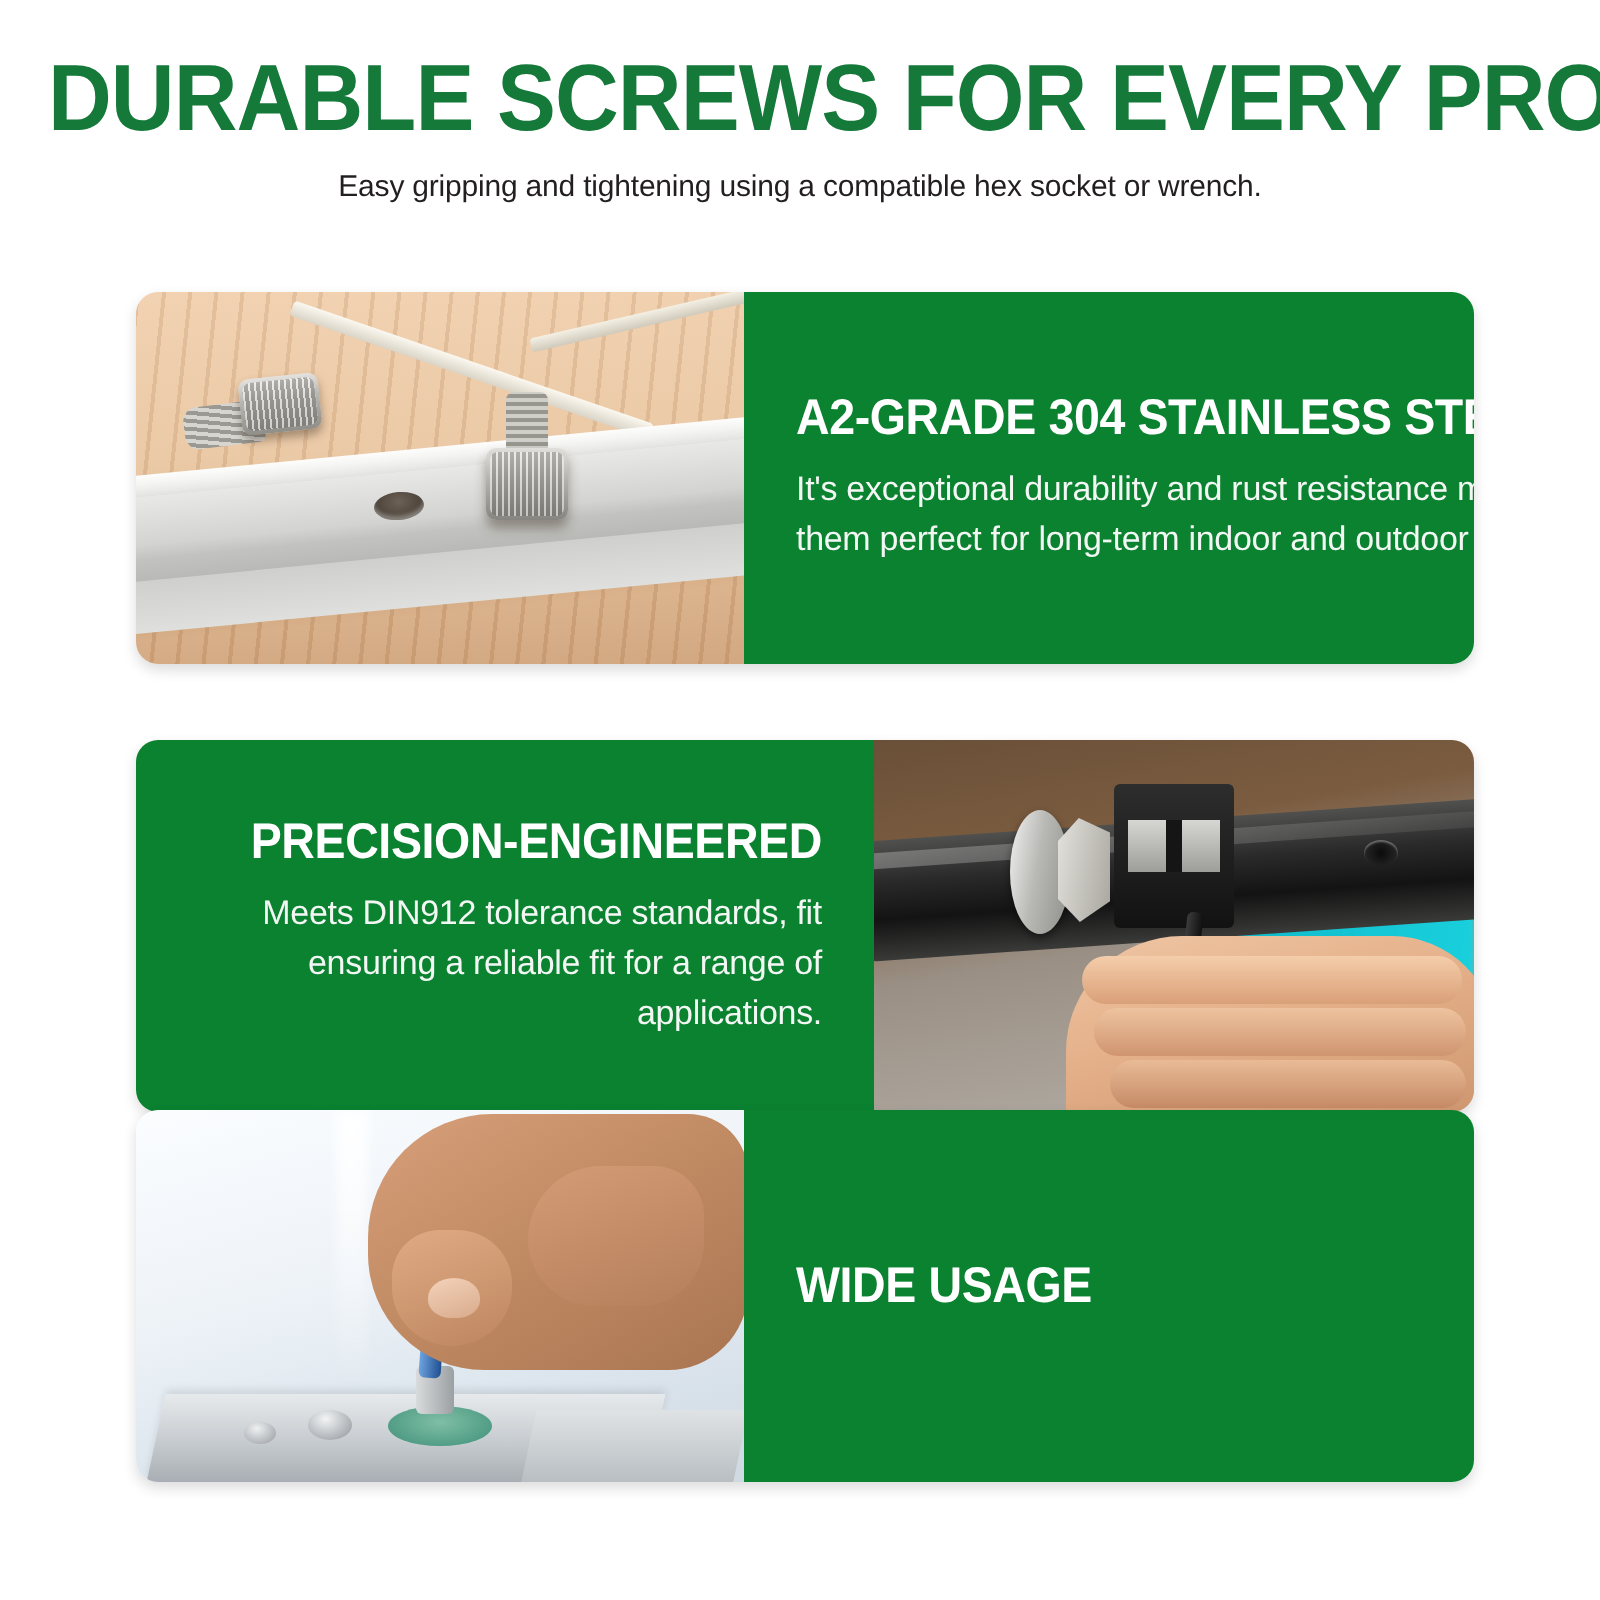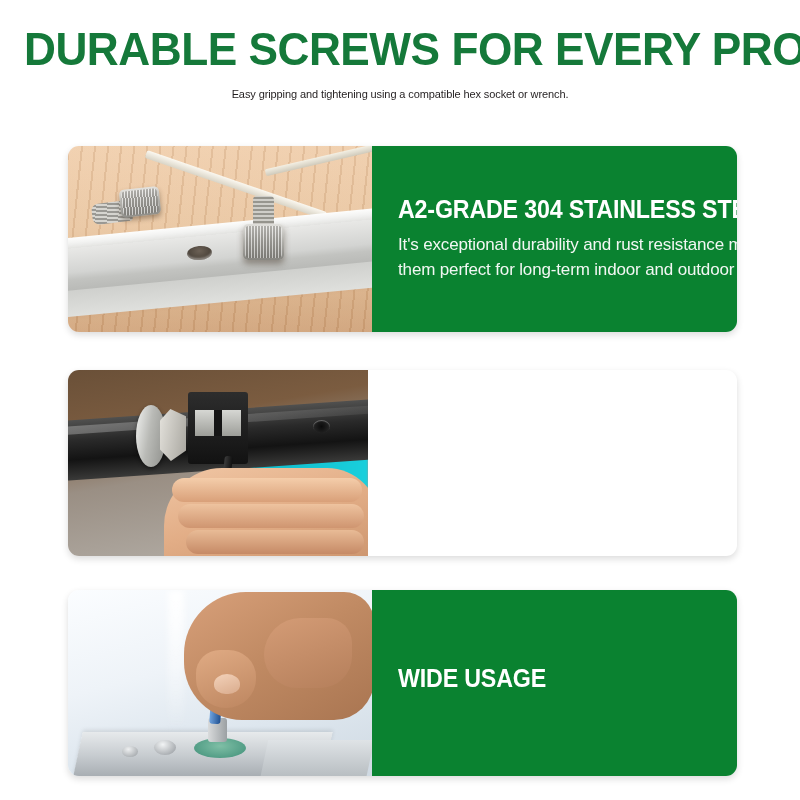--- a/index.html
+++ b/index.html
@@ -22,41 +22,41 @@
     font-size:47px;
     line-height:50px;
     letter-spacing:-0.5px;
     transform:scaleX(0.94);
     white-space:nowrap;
   }
 
   .sub-title {
     margin-top:9px;
     color:#231f20;
-    font-size:11px;
+    font-size:15px;
     line-height:22px;
     font-weight:400;
     letter-spacing:-0.1px;
     white-space:nowrap;
   }
 
   
   .card {
     position:absolute;
     left:68px;
     width:669px;
     height:186px;
     border-radius:11px;
     overflow:hidden;
     box-shadow:0 3px 7px rgba(0,0,0,0.14);
     display:flex;
   }
   .card-1 { top:146px; }
   .card-2 { top:370px; }
-  .card-3 { top:590px; }
+  .card-3 { top:555px; }
 
   .photo { position:relative; overflow:hidden; flex:0 0 auto; }
   .panel {
     background:#0a8230;
     flex:1 1 auto;
     display:flex;
     flex-direction:column;
     justify-content:center;
     padding:0 26px;
   }
@@ -364,20 +364,24 @@
       <div class="p2-clamp"></div>
       <div class="p2-clamp-slot"></div>
       <div class="p2-clamp-gap"></div>
       <div class="p2-key-v"></div>
       <div class="p2-key-h"></div>
       <div class="p2-hand"></div>
       <div class="p2-f1"></div>
       <div class="p2-f2"></div>
       <div class="p2-f3"></div>
     </div>
+    <div class="panel">
+      <div class="card-head">PRECISION-ENGINEERED</div>
+      <div class="card-body">Meets DIN912 tolerance standards, fit ensuring a reliable fit for a range of applications.</div>
+    </div>
   </div>
 
   <div class="card card-3">
     <div class="photo">
       <div class="p3-bg"></div>
       <div class="p3-streak"></div>
       <div class="p3-streak2"></div>
       <div class="p3-plate"></div>
       <div class="p3-plate2"></div>
       <div class="p3-boss1"></div>

